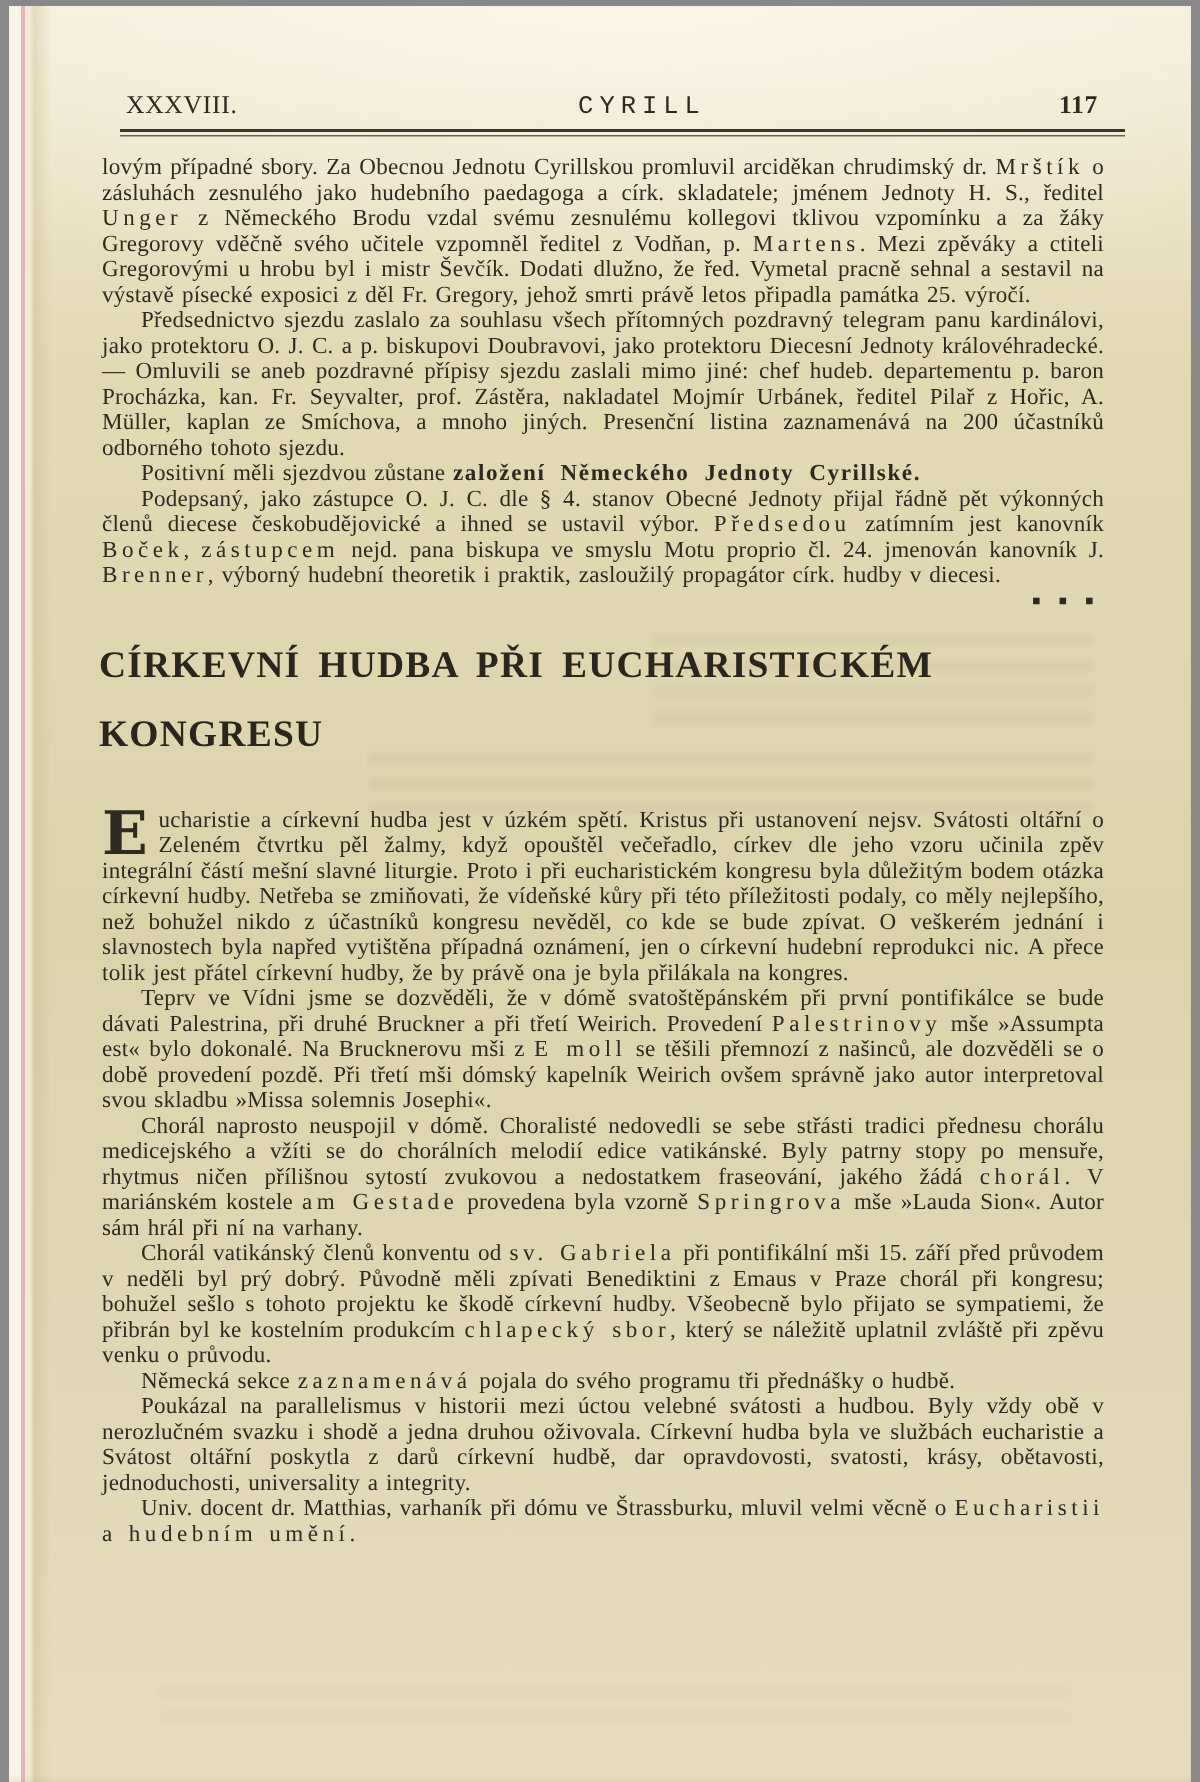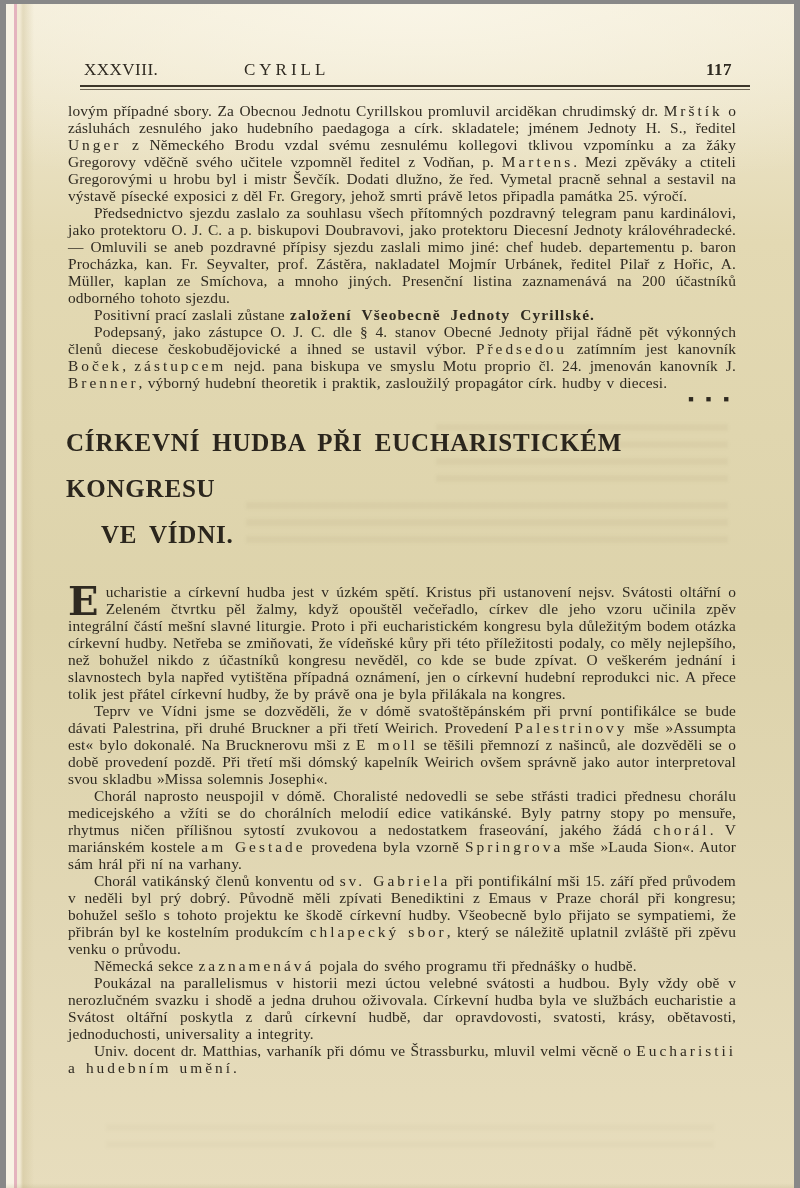--- a/index.html
+++ b/index.html
@@ -39,21 +39,21 @@
   .bleed.b2{ left:240px; right:66px; top:498px; height:48px; }
   .bleed.b3{ left:100px; right:80px; top:1120px; height:26px; opacity:.25; }
 
   .content{ position:absolute; left:62px; right:58px; top:56px; z-index:2; }
 
   .running-head{
     display:flex; align-items:baseline;
     font-size:17px; letter-spacing:.5px;
   }
   .running-head .vol{ flex:0 0 160px; padding-left:16px; }
-  .running-head .title{ flex:1 1 auto; text-align:left; letter-spacing:4px; }
+  .running-head .title{ flex:1 1 auto; text-align:center; letter-spacing:4px;font-family:Liberation Mono, monospace; }
   .running-head .pagenum{ flex:0 0 120px; text-align:right; padding-right:4px;font-weight:bold; }
   .head-rule{
     margin:5px -14px 0 12px; height:2px;
     border-top:2px solid var(--rule);
     border-bottom:1px solid rgba(60,54,42,.75);
   }
 
   .body-text{ margin-top:12px; font-size:15.4px; line-height:17px;
     letter-spacing:.15px; word-spacing:1.2px; }
   .body-text p{ margin:0; text-align:justify; }
@@ -98,29 +98,28 @@
     <div class="running-head">
       <span class="vol">XXXVIII.</span>
       <span class="title">CYRILL</span>
       <span class="pagenum">117</span>
     </div>
     <div class="head-rule"></div>
 
     <div class="body-text">
         <p class=""><span class="plain">lovým případné sbory. Za Obecnou Jednotu Cyrillskou promluvil arciděkan chrudimský dr. </span><span class="spaced">Mrštík</span><span class="plain"> o zásluhách zesnulého jako hudebního paedagoga a círk. skladatele; jménem Jednoty H. S., ředitel </span><span class="spaced">Unger</span><span class="plain"> z Německého Brodu vzdal svému zesnulému kollegovi tklivou vzpomínku a za žáky Gregorovy vděčně svého učitele vzpomněl ředitel z Vodňan, p. </span><span class="spaced">Martens</span><span class="plain">. Mezi zpěváky a ctiteli Gregorovými u hrobu byl i mistr Ševčík. Dodati dlužno, že řed. Vymetal pracně sehnal a sestavil na výstavě písecké exposici z děl Fr. Gregory, jehož smrti právě letos připadla památka 25. výročí.</span></p>
         <p class="indent"><span class="plain">Předsednictvo sjezdu zaslalo za souhlasu všech přítomných pozdravný telegram panu kardinálovi, jako protektoru O. J. C. a p. biskupovi Doubravovi, jako protektoru Diecesní Jednoty královéhradecké. — Omluvili se aneb pozdravné přípisy sjezdu zaslali mimo jiné: chef hudeb. departementu p. baron Procházka, kan. Fr. Seyvalter, prof. Zástěra, nakladatel Mojmír Urbánek, ředitel Pilař z Hořic, A. Müller, kaplan ze Smíchova, a mnoho jiných. Presenční listina zaznamenává na 200 účastníků odborného tohoto sjezdu.</span></p>
-        <p class="indent"><span class="plain">Positivní prací zaslali zůstane </span><span class="bold-spaced">založení Všeobecně Jednoty Cyrillské.</span></p>
+        <p class="indent"><span class="plain">Positivní měli sjezdvou zůstane </span><span class="bold-spaced">založení Německého Jednoty Cyrillské.</span></p>
         <p class="indent"><span class="plain">Podepsaný, jako zástupce O. J. C. dle § 4. stanov Obecné Jednoty přijal řádně pět výkonných členů diecese českobudějovické a ihned se ustavil výbor. </span><span class="spaced">Předsedou</span><span class="plain"> zatímním jest kanovník </span><span class="spaced">Boček</span><span class="plain">, </span><span class="spaced">zástupcem</span><span class="plain"> nejd. pana biskupa ve smyslu Motu proprio čl. 24. jmenován kanovník J. </span><span class="spaced">Brenner</span><span class="plain">, výborný hudební theoretik i praktik, zasloužilý propagátor círk. hudby v diecesi.</span></p>
       </div>
 
     <div class="end-mark">■ ■ ■</div>
 
     <h1 class="article-heading">
       <span class="line1">CÍRKEVNÍ HUDBA PŘI EUCHARISTICKÉM KONGRESU</span>
-      <span class="line2">VE VÍDNI.</span>
     </h1>
 
     <div class="body-text">
         <p class="has-dropcap"><span class="dropcap">E</span><span class="plain">ucharistie a církevní hudba jest v úzkém spětí. Kristus při ustanovení nejsv. Svátosti oltářní o Zeleném čtvrtku pěl žalmy, když opouštěl večeřadlo, církev dle jeho vzoru učinila zpěv integrální částí mešní slavné liturgie. Proto i při eucharistickém kongresu byla důležitým bodem otázka církevní hudby. Netřeba se zmiňovati, že vídeňské kůry při této příležitosti podaly, co měly nejlepšího, než bohužel nikdo z účastníků kongresu nevěděl, co kde se bude zpívat. O veškerém jednání i slavnostech byla napřed vytištěna případná oznámení, jen o církevní hudební reprodukci nic. A přece tolik jest přátel církevní hudby, že by právě ona je byla přilákala na kongres.</span></p>
         <p class="indent"><span class="plain">Teprv ve Vídni jsme se dozvěděli, že v dómě svatoštěpánském při první pontifikálce se bude dávati Palestrina, při druhé Bruckner a při třetí Weirich. Provedení </span><span class="spaced">Palestrinovy</span><span class="plain"> mše »Assumpta est« bylo dokonalé. Na Brucknerovu mši z </span><span class="spaced">E moll</span><span class="plain"> se těšili přemnozí z našinců, ale dozvěděli se o době provedení pozdě. Při třetí mši dómský kapelník Weirich ovšem správně jako autor interpretoval svou skladbu »Missa solemnis Josephi«.</span></p>
         <p class="indent"><span class="plain">Chorál naprosto neuspojil v dómě. Choralisté nedovedli se sebe střásti tradici přednesu chorálu medicejského a vžíti se do chorálních melodií edice vatikánské. Byly patrny stopy po mensuře, rhytmus ničen přílišnou sytostí zvukovou a nedostatkem fraseování, jakého žádá </span><span class="spaced">chorál</span><span class="plain">. V mariánském kostele </span><span class="spaced">am Gestade</span><span class="plain"> provedena byla vzorně </span><span class="spaced">Springrova</span><span class="plain"> mše »Lauda Sion«. Autor sám hrál při ní na varhany.</span></p>
         <p class="indent"><span class="plain">Chorál vatikánský členů konventu od </span><span class="spaced">sv. Gabriela</span><span class="plain"> při pontifikální mši 15. září před průvodem v neděli byl prý dobrý. Původně měli zpívati Benediktini z Emaus v Praze chorál při kongresu; bohužel sešlo s tohoto projektu ke škodě církevní hudby. Všeobecně bylo přijato se sympatiemi, že přibrán byl ke kostelním produkcím </span><span class="spaced">chlapecký sbor</span><span class="plain">, který se náležitě uplatnil zvláště při zpěvu venku o průvodu.</span></p>
         <p class="indent"><span class="plain">Německá sekce </span><span class="spaced">zaznamenává</span><span class="plain"> pojala do svého programu tři přednášky o hudbě.</span></p>
         <p class="indent"><span class="plain">Poukázal na parallelismus v historii mezi úctou velebné svátosti a hudbou. Byly vždy obě v nerozlučném svazku i shodě a jedna druhou oživovala. Církevní hudba byla ve službách eucharistie a Svátost oltářní poskytla z darů církevní hudbě, dar opravdovosti, svatosti, krásy, obětavosti, jednoduchosti, universality a integrity.</span></p>
         <p class="indent"><span class="plain">Univ. docent dr. Matthias, varhaník při dómu ve Štrassburku, mluvil velmi věcně o </span><span class="spaced">Eucharistii a hudebním umění</span><span class="plain">.</span></p>

